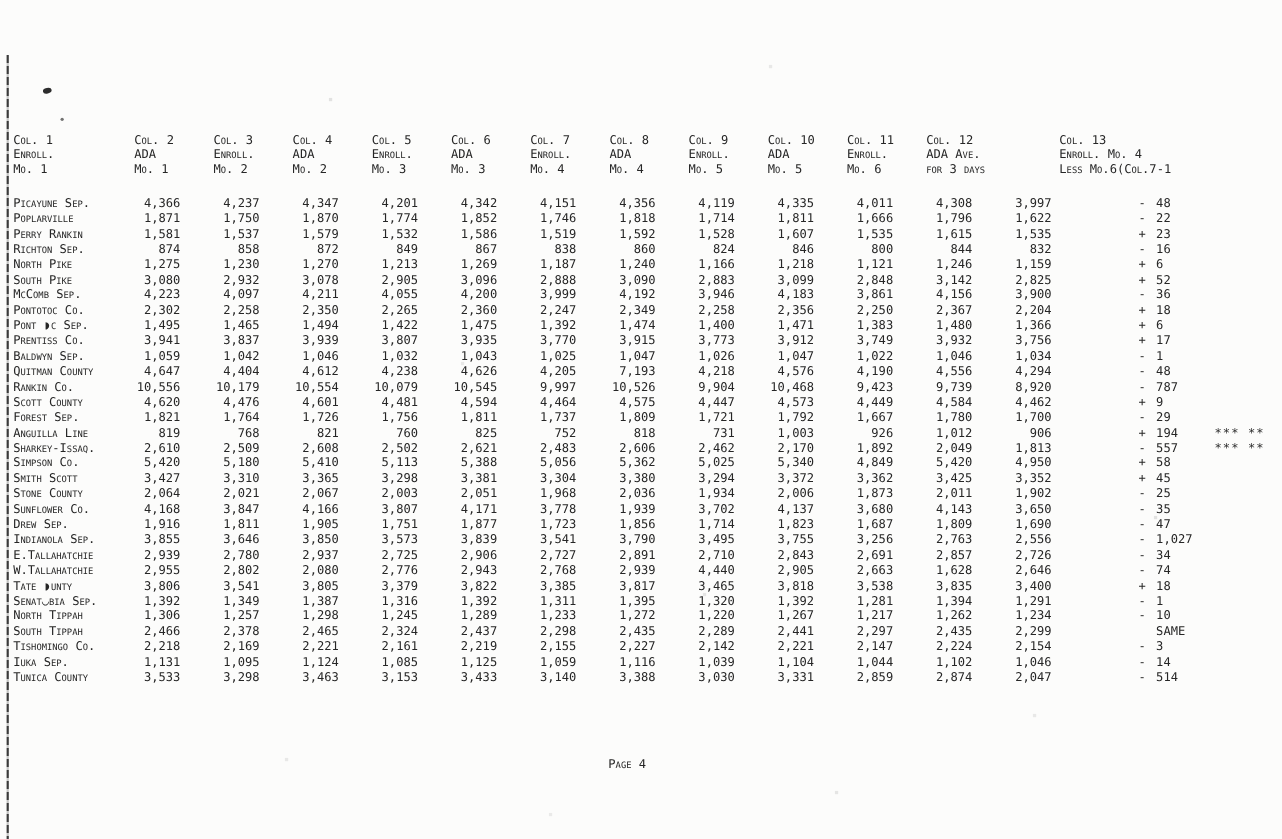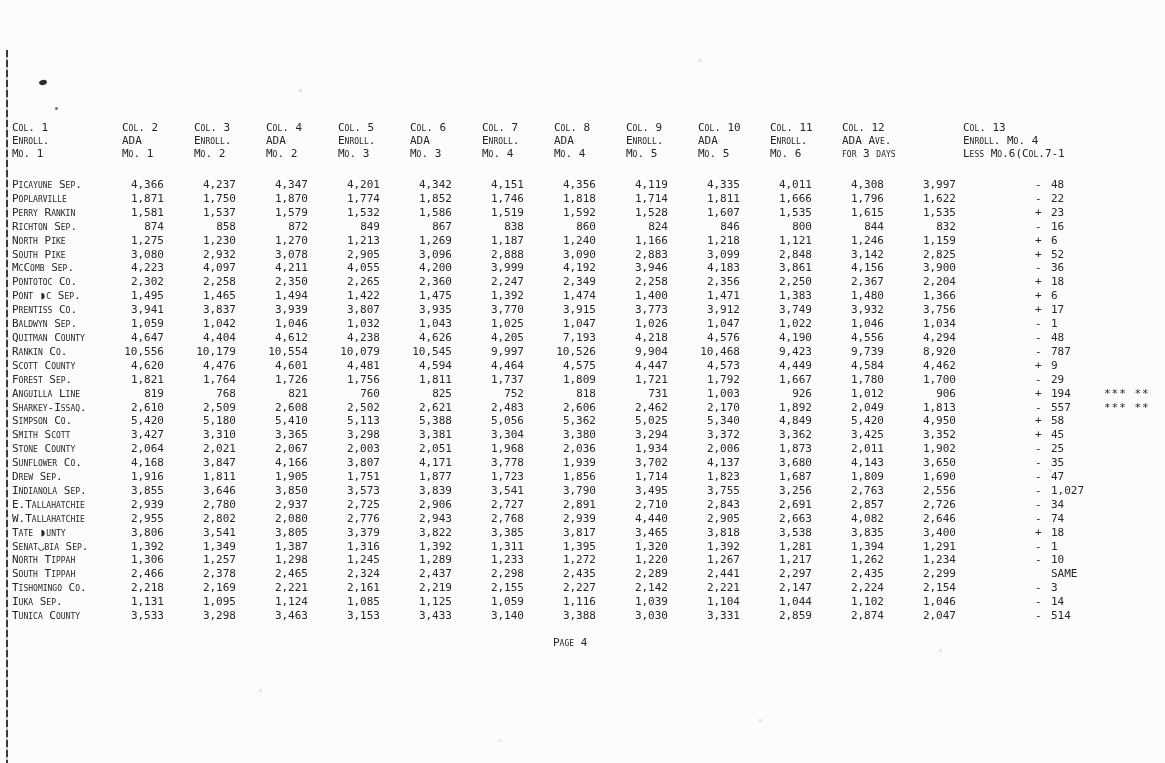--- a/index.html
+++ b/index.html
@@ -36,21 +36,21 @@
   .hdr .hcell.c13 { padding-left:51px; }
   .rows { margin-top:18px; }
   .row { line-height:13.9px; }
   .cell-d { padding-left:2px; white-space:nowrap; }
   .cell-n { text-align:right; padding-right:28px; white-space:nowrap; }
   .cell-13 { padding-left:51px; display:flex; white-space:nowrap; }
   .cell-13 .sign { width:16px; }
   .cell-13 .val  { width:50px; text-align:left; }
   .cell-13 .sfx  { margin-left:3px; letter-spacing:1px; }
 
-  .page-footer { position:absolute; left:553px; top:636px; }
+  .page-footer { position:absolute; left:553px; top:688px; }
 </style>
 </head>
 <body>
 
 <div class="page">
 
   <div class="edge-line"></div>
   <div class="speck-a"></div>
   <div class="speck-b"></div>
   <div class="noise"></div>
@@ -589,21 +589,21 @@
           <div class="cell-n">2,955</div>
           <div class="cell-n">2,802</div>
           <div class="cell-n">2,080</div>
           <div class="cell-n">2,776</div>
           <div class="cell-n">2,943</div>
           <div class="cell-n">2,768</div>
           <div class="cell-n">2,939</div>
           <div class="cell-n">4,440</div>
           <div class="cell-n">2,905</div>
           <div class="cell-n">2,663</div>
-          <div class="cell-n">4,082</div>
+          <div class="cell-n">1,628</div>
           <div class="cell-n">2,646</div>
           <div class="cell-13">
             <span class="sign">-</span>
             <span class="val">74</span>
           </div>
         </div>
         <div class="grid row">
           <div class="cell-d sc">Tate ◗unty</div>
           <div class="cell-n">3,806</div>
           <div class="cell-n">3,541</div>

